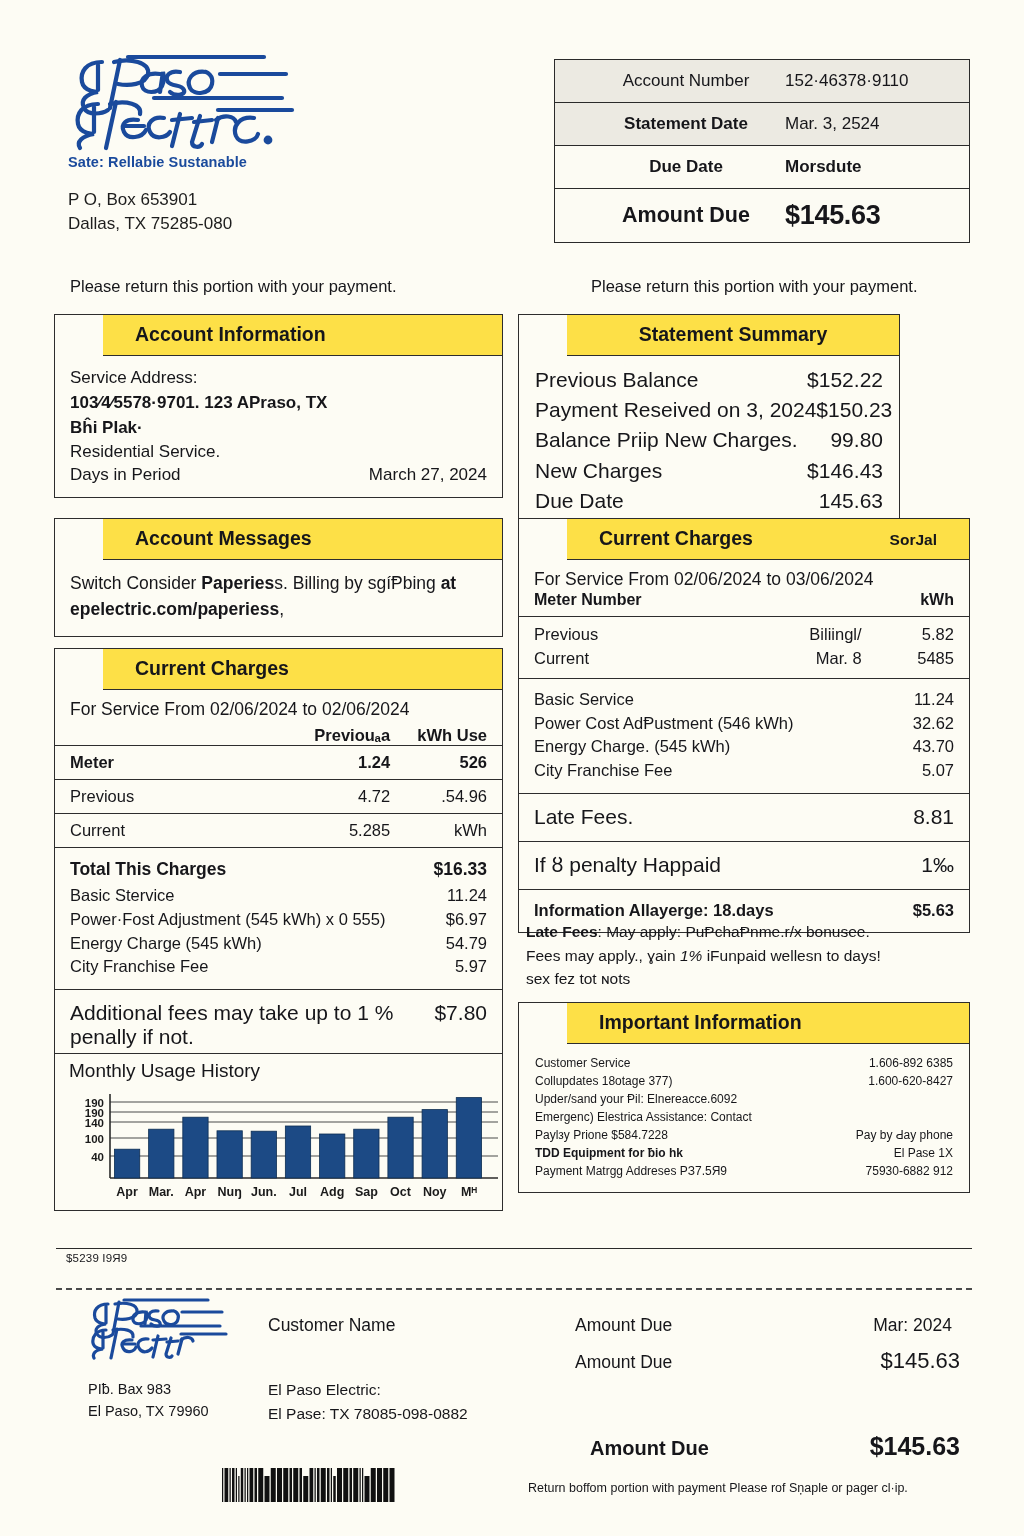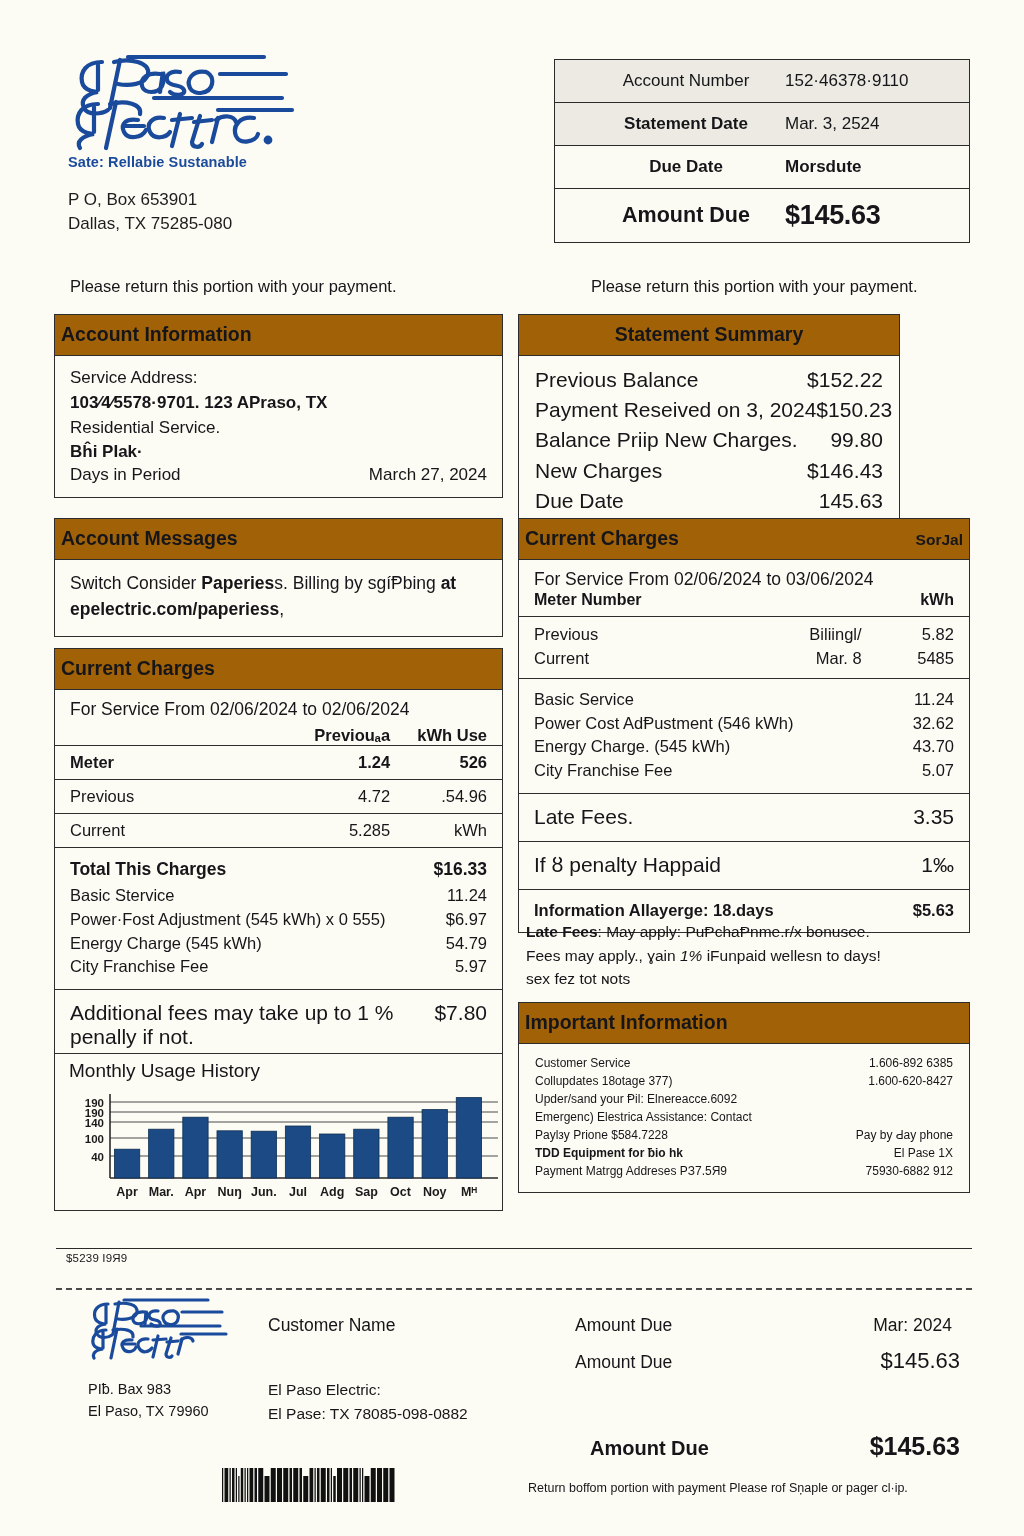--- a/index.html
+++ b/index.html
@@ -47,23 +47,23 @@
   .acct-row.amt .acct-val { font-size: 27px; font-weight: bold; letter-spacing: -.3px; }
 
   
   .ret-note { position: absolute; font-size: 16.5px; }
   .ret-note.l { left: 70px; top: 277px; }
   .ret-note.r { left: 591px; top: 277px; }
 
   
   .panel { position: absolute; border: 1.5px solid #2d2d2d; background: #fdfcf4; }
   .panel-head {
-    background: #a16207; border-bottom: 1.5px solid #2d2d2d;
-    padding: 8px 6px 9px; font-size: 19.5px; font-weight: bold;
-    display: flex; justify-content: space-between; align-items: baseline;
+    background: #fde047; border-bottom: 1.5px solid #2d2d2d;
+    padding: 8px 32px 9px; font-size: 19.5px; font-weight: bold;
+    display: flex; justify-content: space-between; align-items: baseline; margin-left: 48px;
   }
   .panel-head.center { justify-content: center; }
   .panel-head .side { font-size: 15.5px; font-weight: bold; }
   .panel-body { padding: 9px 14px 11px; }
 
   .ln { display: flex; justify-content: space-between; font-size: 21px; line-height: 1.44; }
   .ln .lbl { white-space: nowrap; }
   .ln .val { white-space: nowrap; }
   .info-txt { font-size: 17px; line-height: 1.46; }
 
@@ -218,22 +218,22 @@
   </div>
 
   <div class="ret-note l">Please return this portion with your payment.</div>
   <div class="ret-note r">Please return this portion with your payment.</div>
 
   <div class="panel" id="acct-info">
     <div class="panel-head">Account Information</div>
     <div class="panel-body">
       <div class="info-txt">Service Address:</div>
       <div class="info-txt" style="font-weight:bold">103⁄4⁄5578·9701. 123 APraso, TX</div>
+      <div class="info-txt" style="font-weight:bold">Bĥi PІak·</div>
       <div class="info-txt">Residential Service.</div>
-      <div class="info-txt" style="font-weight:bold">Bĥi PІak·</div>
       <div class="row-dip">
         <span>Days in Period</span>
         <span>March 27, 2024</span>
       </div>
     </div>
   </div>
 
   <div class="panel" id="stmt-sum">
     <div class="panel-head center">Statement Summary</div>
     <div class="panel-body" id="stmt-rows">
@@ -363,21 +363,21 @@
             <span class="lbl">Energy Charge.            (545 kWh)</span>
             <span class="val">43.70</span>
           </div>
           <div class="ln">
             <span class="lbl">City Franchise Fee</span>
             <span class="val">5.07</span>
           </div>
         </div>
       <div class="note-row">
         <span>Late Fees.</span>
-        <span>3.35</span>
+        <span>8.81</span>
       </div>
       <div class="note-row">
         <span>If ȣ penalty Happaid</span>
         <span>1‰</span>
       </div>
       <div class="note-row" style="font-weight:bold;font-size:16.5px">
         <span>Information Allayerge: 18.days</span>
         <span>$5.63</span>
       </div>
     </div>

